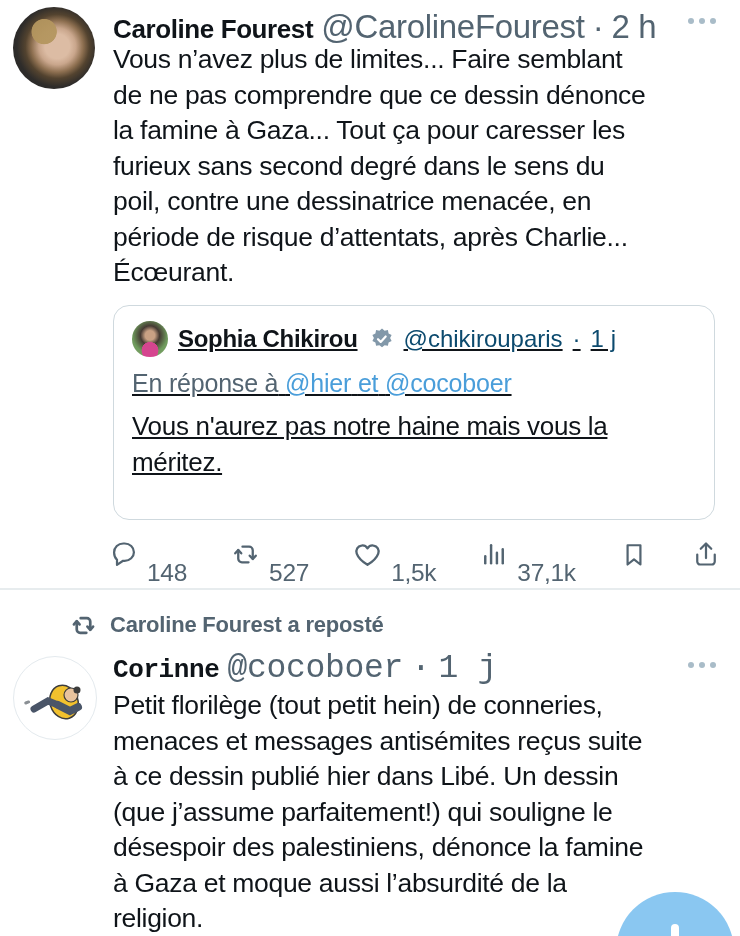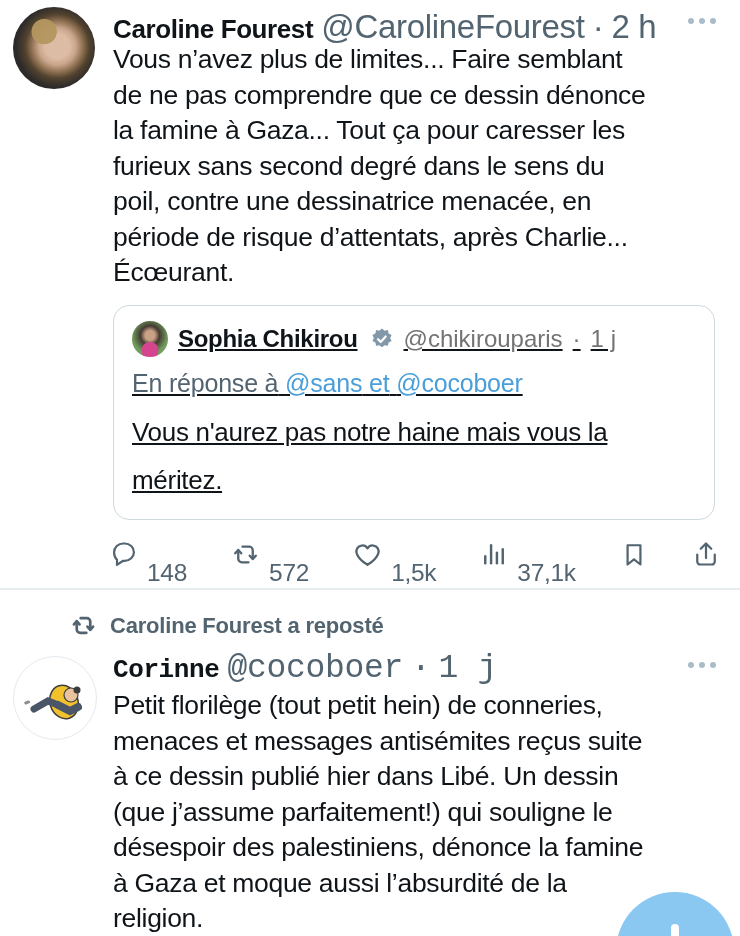--- a/index.html
+++ b/index.html
@@ -49,41 +49,41 @@
 
   
   .quote-card {
     left:113px; top:305px; width:602px; height:215px;
     border:1px solid #cfd9de; border-radius:16px; background:#fff;
     padding:15px 18px 0 18px;
     text-decoration:underline;
   }
   .q-header { display:flex; align-items:center; gap:10px; white-space:nowrap; }
   .q-name { font-size:24px; font-weight:bold; letter-spacing:-0.3px; }
-  .q-handle, .q-sep, .q-time { font-size:24px; color:#737373; }
+  .q-handle, .q-sep, .q-time { font-size:24px; color:#0c4a6e; }
   .badge { width:24px; height:24px; flex:0 0 24px; margin-left:2px; }
   .q-reply { margin-top:12px; font-size:25px; letter-spacing:-0.2px; }
   .q-reply .prefix { color:#536471; }
   .q-reply .mention, .q-reply .mention-sep { color:#4a9eda; }
-  .q-body { margin-top:10px; font-size:26px; line-height:48px; letter-spacing:-0.3px; white-space:pre-line; }
+  .q-body { margin-top:10px; font-size:26px; line-height:36px; letter-spacing:-0.3px; white-space:pre-line; }
 
   
   .engage {
     left:110px; top:534px; width:610px; height:40px;
     display:flex; justify-content:space-between; align-items:center;
     color:#536471;
   }
   .eg { display:flex; align-items:center; gap:9px; }
   .eg svg { display:block; }
   .eg .cnt { font-size:24.5px; letter-spacing:-0.3px; color:#536471;margin-top:38px; }
 
   .divider { left:0; top:588px; width:740px; height:2px; background:#e7ecee; }
 
   
-  .repost-row { left:70px; top:612px; display:flex; align-items:center; gap:13px; }
+  .repost-row { left:70px; top:612px; display:flex; gap:13px; }
   .repost-label { font-size:22px; font-weight:bold; color:#536471; letter-spacing:-0.2px; }
 
   
   .fab {
     left:616px; top:892px; width:118px; height:118px; border-radius:50%;
     background:#8ac7f1;
   }
   .fab .v { position:absolute; left:55px; top:32px; width:8px; height:54px; border-radius:4px; background:#fff; }
 </style>
 </head>
@@ -119,21 +119,21 @@
     <svg class="badge" viewBox="0 0 24 24">
       <path fill="#8298a9" d="M12 1.6l2.6 2.1 3.3-.6.7 3.3 3 1.5-1.5 3 1.5 3.1-3 1.5-.7 3.3-3.3-.6-2.6 2.1-2.6-2.1-3.3.6-.7-3.3-3-1.5 1.5-3.1-1.5-3 3-1.5.7-3.3 3.3.6z"></path>
       <path fill="none" stroke="#ffffff" stroke-width="2.2" stroke-linecap="round" stroke-linejoin="round" d="M8 12.2l2.7 2.7 5-5.4"></path>
     </svg>
     <span class="q-handle">@chikirouparis</span>
     <span class="q-sep">·</span>
     <span class="q-time">1 j</span>
   </div>
   <div class="q-reply">
     <span class="prefix">En réponse à</span>
-    <span class="mention">@sans</span>
+    <span class="mention">@hier</span>
     <span class="mention-sep">et</span>
     <span class="mention">@cocoboer</span>
   </div>
   <div class="q-body">Vous n'aurez pas notre haine mais vous la
 méritez.</div>
 </div>
 
 <div class="abs engage">
   <div class="eg">
     <svg width="28" height="28" viewBox="0 0 24 24" fill="none" stroke="#536471" stroke-width="1.9" stroke-linecap="round" stroke-linejoin="round">
@@ -141,21 +141,21 @@
     </svg>
     <span class="cnt">148</span>
   </div>
   <div class="eg">
     <svg width="29" height="29" viewBox="0 0 24 24" fill="none" stroke="#536471" stroke-width="1.9" stroke-linecap="round" stroke-linejoin="round">
       <path d="M9.5 5.5H15a3 3 0 0 1 3 3v7"></path>
         <path d="M15.5 13l2.5 2.8L20.5 13"></path>
       <path d="M14.5 18.5H9a3 3 0 0 1-3-3v-7"></path>
         <path d="M8.5 11L6 8.2 3.5 11"></path>
     </svg>
-    <span class="cnt">572</span>
+    <span class="cnt">527</span>
   </div>
   <div class="eg">
     <svg width="29" height="29" viewBox="0 0 24 24" fill="none" stroke="#536471" stroke-width="1.9" stroke-linecap="round" stroke-linejoin="round">
       <path d="M12 20.5S4.8 16 3.1 11.2C2 8.1 3.9 5 7 4.6c1.9-.3 3.9.6 5 2.3 1.1-1.7 3.1-2.6 5-2.3 3.1.4 5 3.5 3.9 6.6C19.2 16 12 20.5 12 20.5z"></path>
     </svg>
     <span class="cnt">1,5k</span>
   </div>
   <div class="eg">
     <svg width="28" height="28" viewBox="0 0 24 24" fill="none" stroke="#536471" stroke-width="2.1" stroke-linecap="round">
       <path d="M4.5 20v-6"></path>

